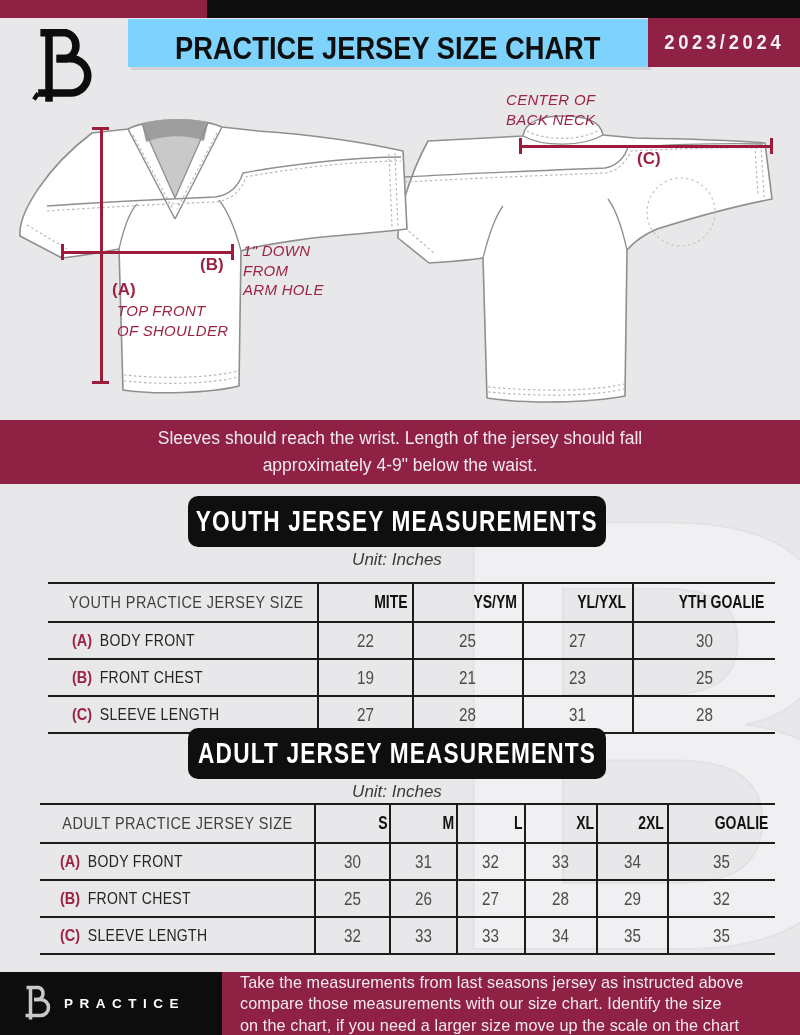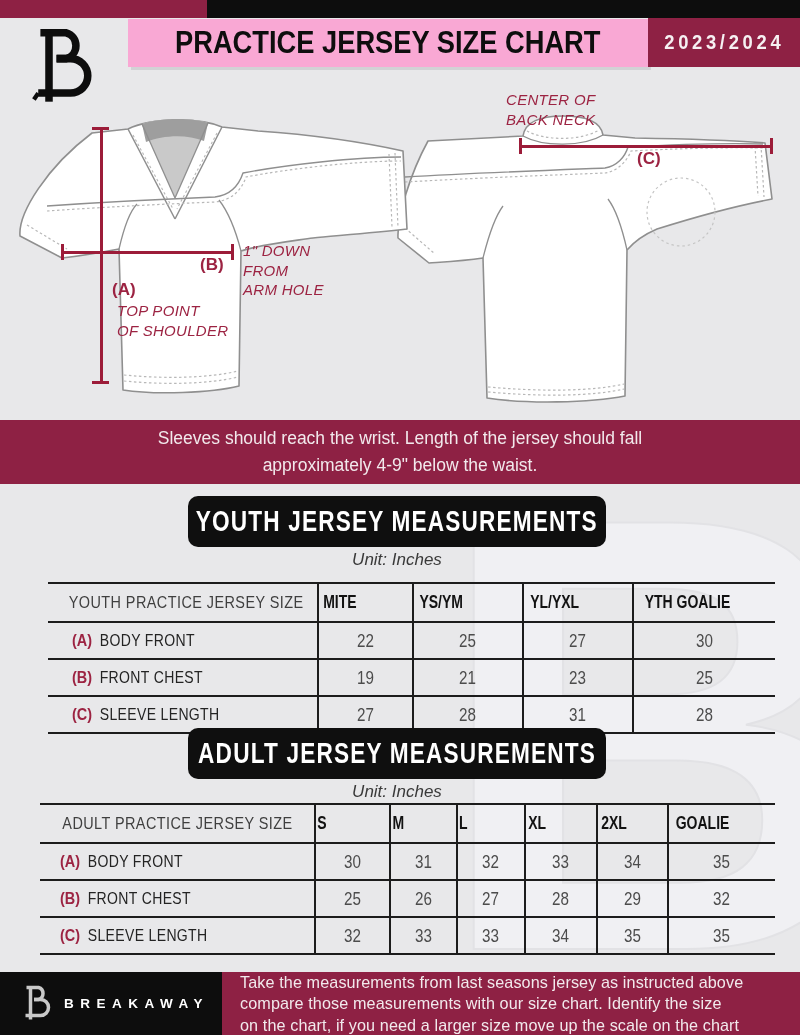--- a/index.html
+++ b/index.html
@@ -1,22 +1,22 @@
 <!DOCTYPE html>
 <html><head>
 <meta charset="utf-8">
 <style>
   html,body{margin:0;padding:0;background:#b9b9bd;}
   .page{position:relative;width:800px;height:1035px;background:#E8E8EA;overflow:hidden;
         font-family:"Liberation Sans",sans-serif;}
   
   .strip-maroon{position:absolute;left:0;top:0;width:207px;height:18px;background:#8E2144;}
   .strip-black{position:absolute;left:207px;top:0;width:593px;height:18px;background:#0D0D0D;}
-  .title-box{position:absolute;left:128px;top:19px;width:520px;height:48px;background:#f9a8d4;
-             box-shadow:3px 3px 0 #D2D2D5;display:flex;align-items:center;justify-content:center;z-index:5;}
+  .title-box{position:absolute;left:128px;top:19px;width:520px;height:48px;background:#7dd3fc;
+             box-shadow:3px 3px 0 #D2D2D5;display:flex;align-items:flex-end;justify-content:center;z-index:5;}
   .title-box span{font-size:31px;font-weight:bold;color:#0E0E0E;transform:scaleX(.88);white-space:nowrap;}
   .season-box{position:absolute;left:648px;top:18px;width:152px;height:49px;background:#8E2144;
               display:flex;align-items:center;justify-content:center;z-index:5;}
   .season-box span{color:#F6F0F2;font-size:20px;font-weight:bold;letter-spacing:4px;transform:scaleX(.92);white-space:nowrap;}
   .logo-main{position:absolute;left:30px;top:22px;z-index:5;}
   
   .jersey{position:absolute;z-index:2;}
   #front-jersey{left:15px;top:105px;}
   #back-jersey{left:395px;top:100px;}
   .mline{position:absolute;background:#9C1C39;z-index:3;}
@@ -38,21 +38,21 @@
   .size-table{position:absolute;border-collapse:collapse;table-layout:fixed;z-index:2;}
   #youth-table{left:48px;top:570px;width:727px;margin-top:12px;}
   #adult-table{left:40px;top:803px;width:735px;}
   .size-table td{border-top:2px solid #1C1C1C;padding:0;vertical-align:middle;height:35px;}
   .size-table tr.head td{height:37px;}
   .size-table tr:last-child td{border-bottom:2px solid #1C1C1C;}
   .size-table td + td{border-left:2px solid #1C1C1C;}
   .cond{display:inline-block;transform:scaleX(.8);}
   td.lblh{text-align:center;}
   td.lblh span{display:inline-block;font-size:17px;color:#3F3F3F;letter-spacing:.5px;transform:scaleX(.85);white-space:nowrap;}
-  td.valh{text-align:left;}
+  td.valh{text-align:right;}
   td.valh span{font-weight:bold;font-size:17.5px;color:#121212;}
   td.lbl{padding-left:24px;}
   #adult-table td.lbl{padding-left:20px;}
   .lblwrap{display:inline-block;transform:scaleX(.85);transform-origin:0 50%;white-space:nowrap;}
   .pfx{color:#9C2342;font-weight:bold;font-size:17px;margin-right:9px;}
   .rlab{color:#232323;font-size:16.5px;letter-spacing:.4px;}
   td.val{text-align:center;}
   td.val span{font-size:19px;color:#4C4C4C;}
   
   .footer-black{position:absolute;left:0;top:972px;width:222px;height:63px;background:#0D0D0D;
@@ -127,21 +127,21 @@
   <div class="mline" style="left:92px;top:127px;width:17px;height:3px;"></div>
   <div class="mline" style="left:92px;top:381px;width:17px;height:3px;"></div>
   <div class="mline" style="left:62px;top:251px;width:171px;height:3px;"></div>
   <div class="mline" style="left:61px;top:244px;width:3px;height:16px;"></div>
   <div class="mline" style="left:231px;top:244px;width:3px;height:16px;"></div>
   <div class="mline" style="left:520px;top:145px;width:252px;height:3px;"></div>
   <div class="mline" style="left:519px;top:138px;width:3px;height:16px;"></div>
   <div class="mline" style="left:770px;top:138px;width:3px;height:16px;"></div>
 
   <div class="ann ann-bold" style="left:112px;top:280px;">(A)</div>
-  <div class="ann ann-italic" style="left:117px;top:301px;">TOP POINT
+  <div class="ann ann-italic" style="left:117px;top:301px;">TOP FRONT
 OF SHOULDER</div>
   <div class="ann ann-bold" style="left:200px;top:255px;">(B)</div>
   <div class="ann ann-italic" style="left:243px;top:241px;">1" DOWN
 FROM
 ARM HOLE</div>
   <div class="ann ann-bold" style="left:637px;top:149px;">(C)</div>
   <div class="ann ann-italic" style="left:486px;top:90px;margin-left:20px;">CENTER OF
 BACK NECK</div>
 
   <div class="notice">Sleeves should reach the wrist. Length of the jersey should fall
@@ -248,21 +248,21 @@
     </table>
 
   <div class="footer-black">
     <span style="margin-left:22px;">
       <svg width="30" height="40" viewBox="0 0 60 78">
         <path d="M9,10 H33 A12.5,12.5 0 0 1 33,34 H24" fill="none" stroke="#C9C9C9" stroke-width="7"></path>
         <path d="M24,34 H37 A16,16 0 0 1 37,66 H7" fill="none" stroke="#C9C9C9" stroke-width="7"></path>
         <path d="M17,10 V74" fill="none" stroke="#C9C9C9" stroke-width="7"></path>
       </svg>
     </span>
-    <span class="brand">BREAKAWAY</span>
+    <span class="brand">PRACTICE</span>
   </div>
   <div class="footer-maroon">
     <div class="fnote">Take the measurements from last seasons jersey as instructed above
 compare those measurements  with our size chart. Identify the size
 on the chart, if you need a larger size move up the scale on the chart</div>
   </div>
 
 </div>
 
 </body></html>

